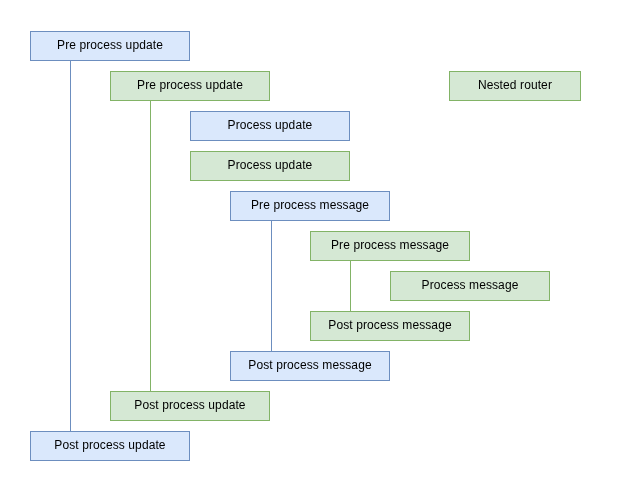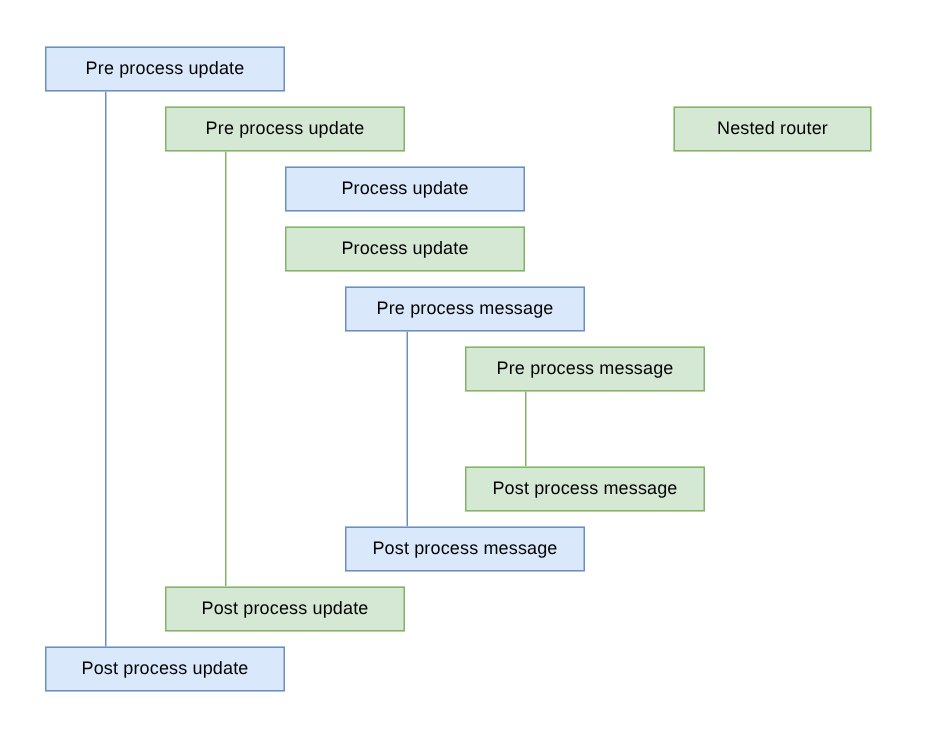--- a/index.html
+++ b/index.html
@@ -69,20 +69,23 @@
     </div>
     <div class="node nested" style="left: 190px; top: 151px; width: 160px; height: 30px;">
       <span>Process update</span>
     </div>
     <div class="node dispatcher" style="left: 230px; top: 191px; width: 160px; height: 30px;">
       <span>Pre process message</span>
     </div>
     <div class="node nested" style="left: 310px; top: 231px; width: 160px; height: 30px;">
       <span>Pre process message</span>
     </div>
+    <div class="node nested" style="left: 390px; top: 271px; width: 160px; height: 30px;">
+      <span>Process message</span>
+    </div>
     <div class="node nested" style="left: 310px; top: 311px; width: 160px; height: 30px;">
       <span>Post process message</span>
     </div>
     <div class="node dispatcher" style="left: 230px; top: 351px; width: 160px; height: 30px;">
       <span>Post process message</span>
     </div>
     <div class="node nested" style="left: 110px; top: 391px; width: 160px; height: 30px;">
       <span>Post process update</span>
     </div>
     <div class="node dispatcher" style="left: 30px; top: 431px; width: 160px; height: 30px;">

